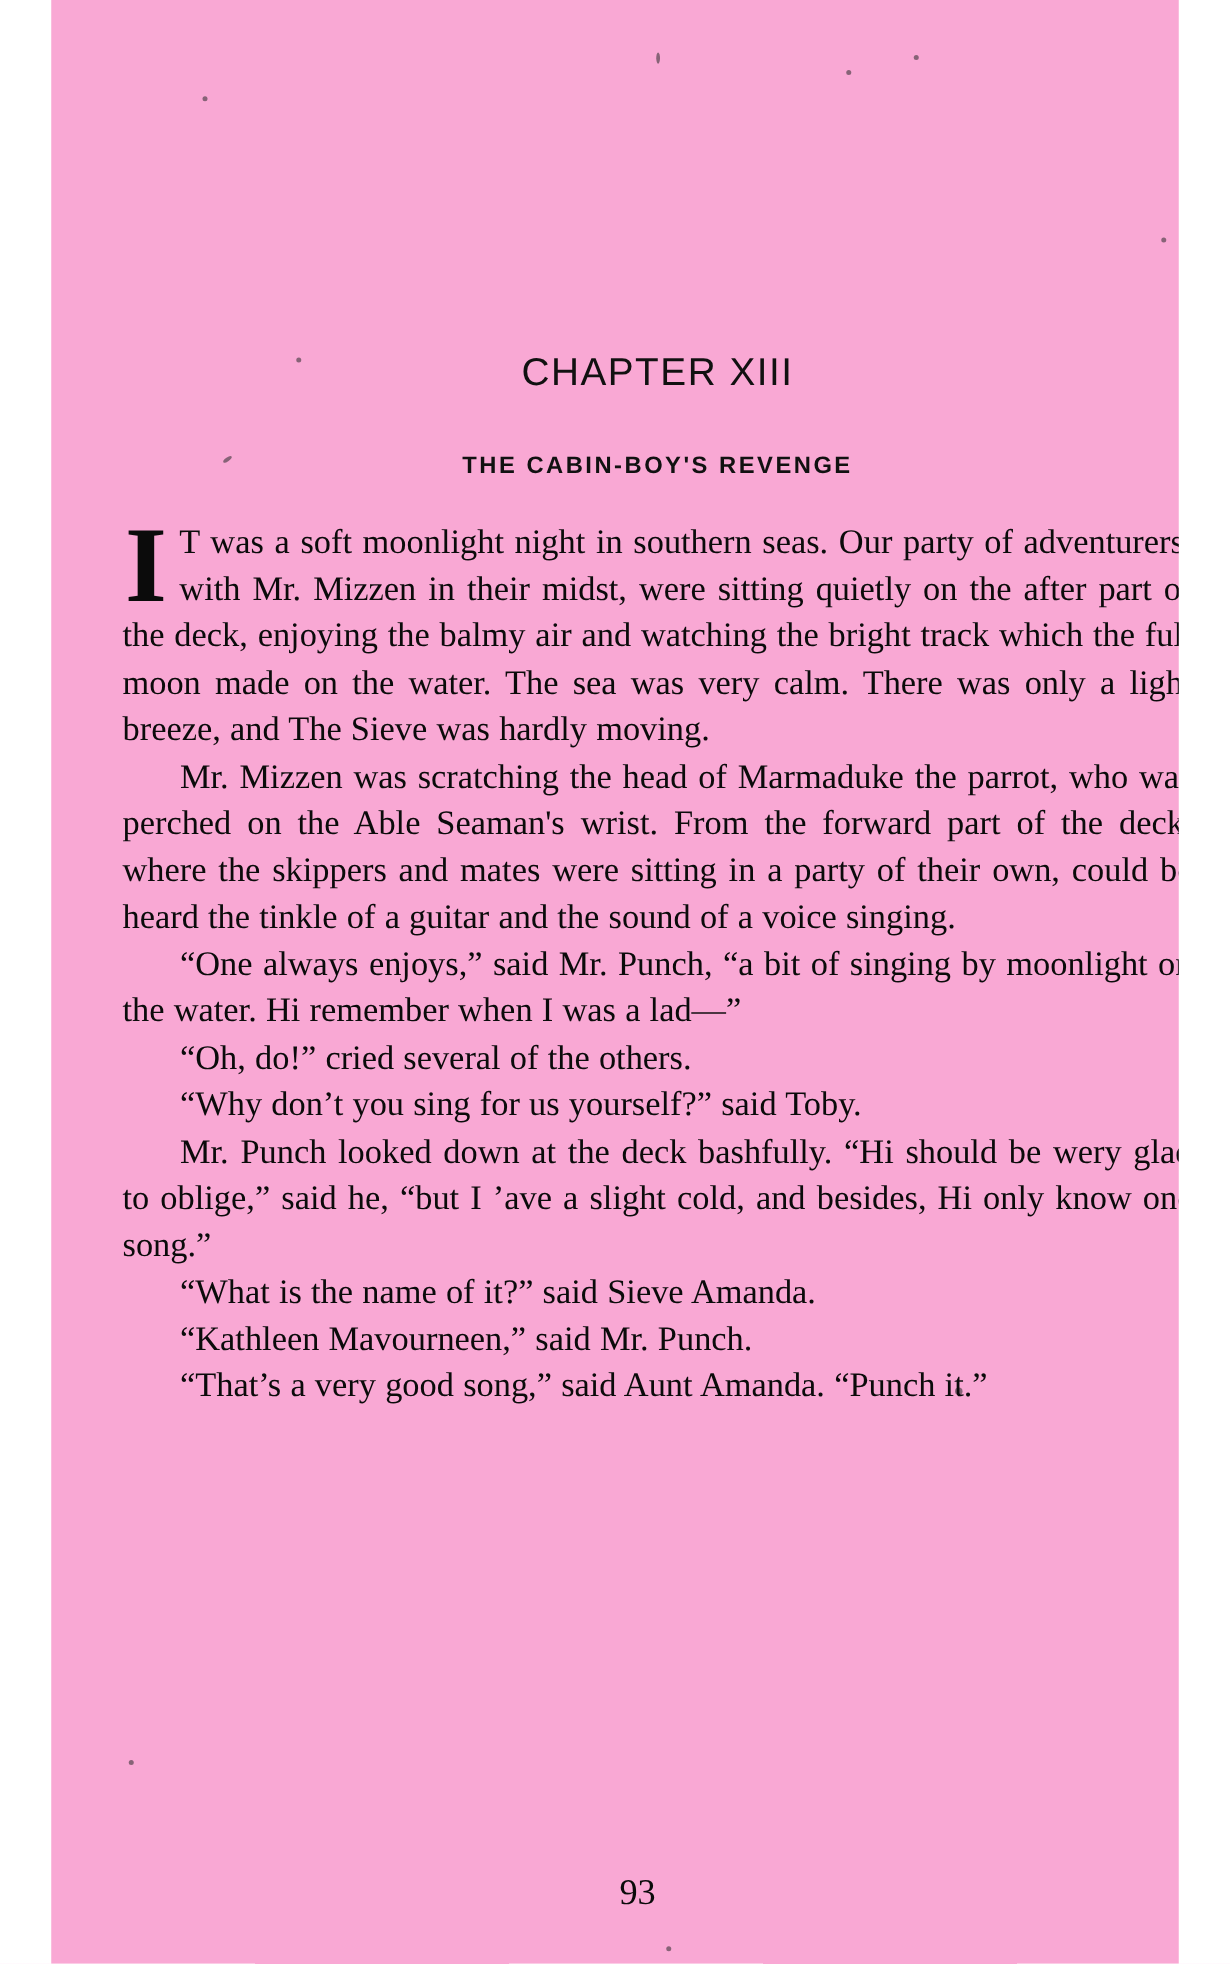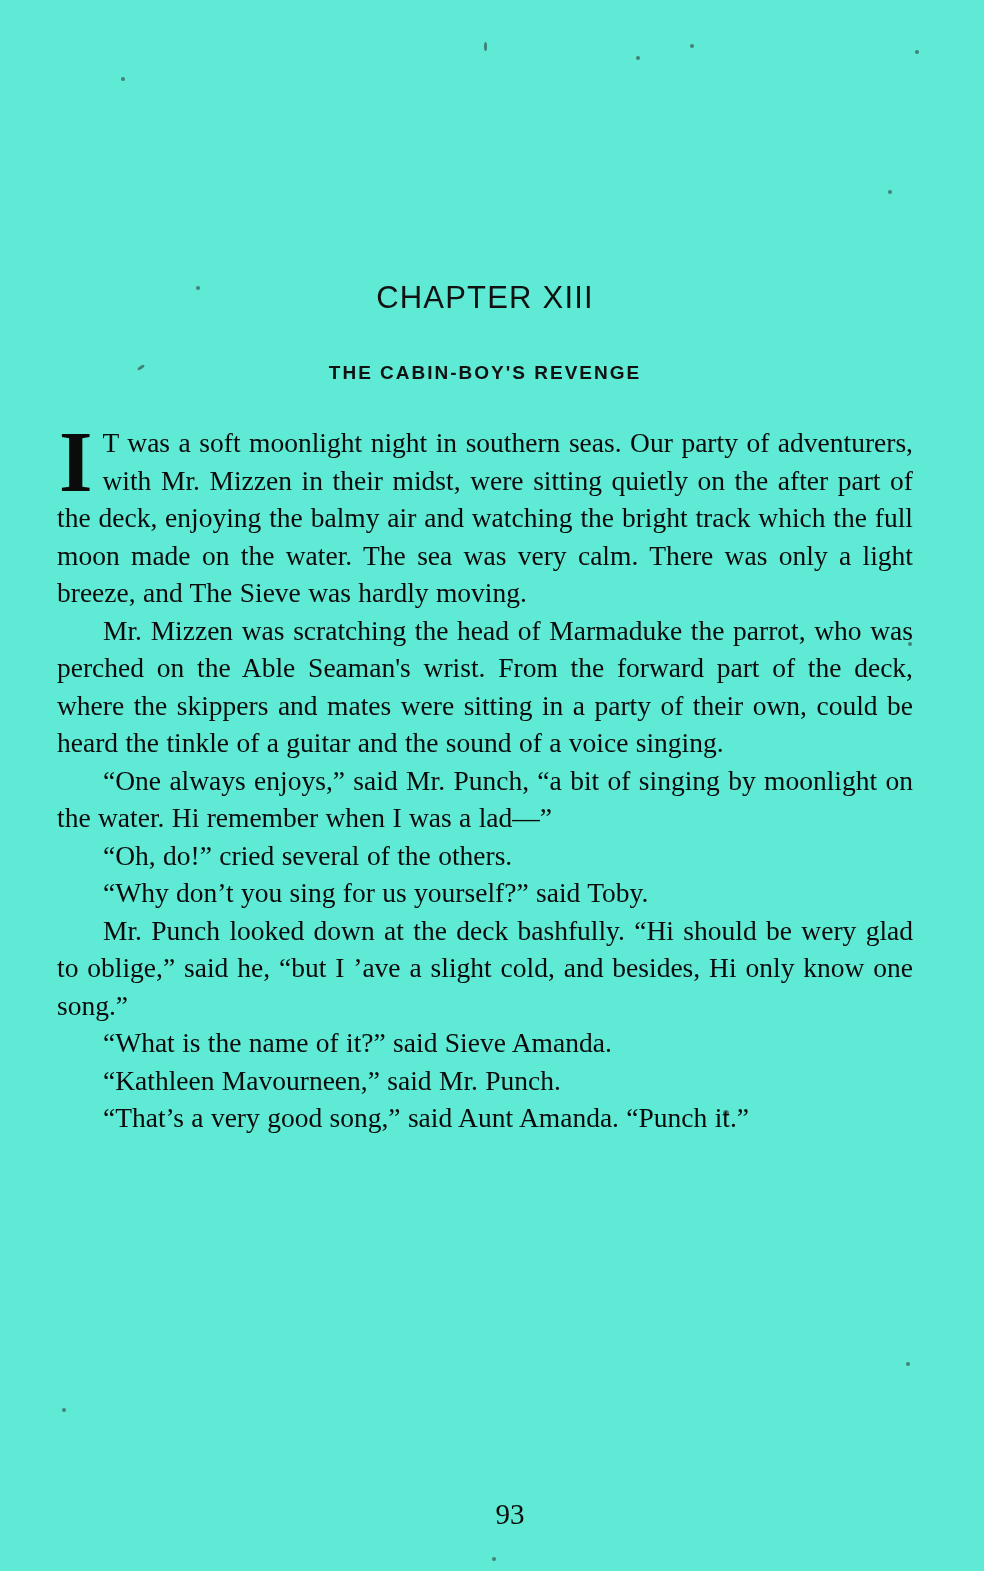--- a/index.html
+++ b/index.html
@@ -2,24 +2,24 @@
 <html><head>
 <meta charset="utf-8">
 <style>
   html, body {
     margin: 0;
     padding: 0;
     background: #ffffff;
   }
   .page {
     position: relative;
-    width: 984px;
+    width: 902px;
     height: 1571px;
     margin: 0 auto;
-    background: #5eead4;
+    background: #f9a8d4;
     overflow: hidden;
     font-family: "Liberation Serif", "DejaVu Serif", serif;
     color: #0b0b0b;
   }
   .content {
     position: absolute;
     left: 57px;
     top: 280px;
     width: 856px;
   }
@@ -31,21 +31,21 @@
     font-weight: 400;
     margin: 0 0 46px 0;
     color: #111;
   }
   .chapter-subtitle {
     text-align: center;
     font-size: 19px;
     font-family: "Liberation Sans", sans-serif;
     letter-spacing: 2.0px;
     font-weight: 600;
-    margin: 0 0 40px 0;
+    margin: 0 0 30px 0;
     color: #111;
     text-transform: uppercase;
   }
   p.body-par {
     margin: 0;
     font-size: 27.5px;
     line-height: 37.5px;
     text-align: justify;
     text-indent: 46px;
     -webkit-hyphens: none;

